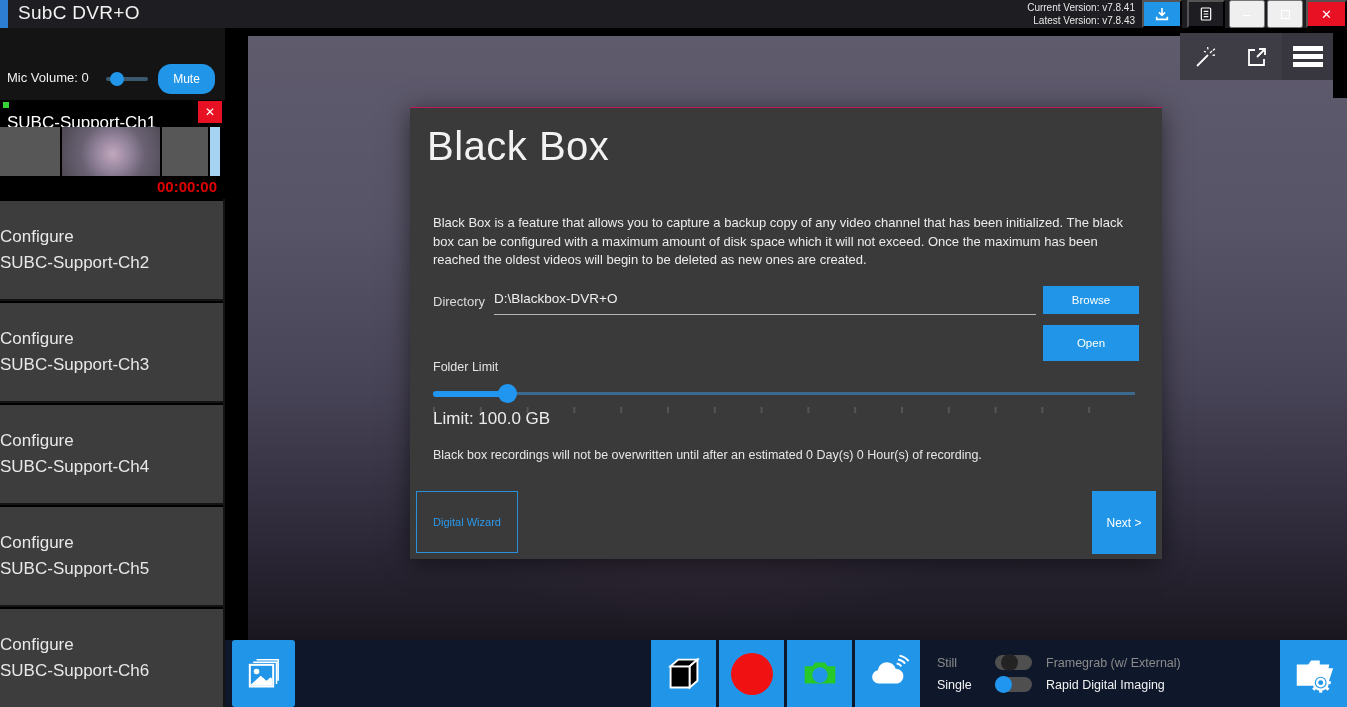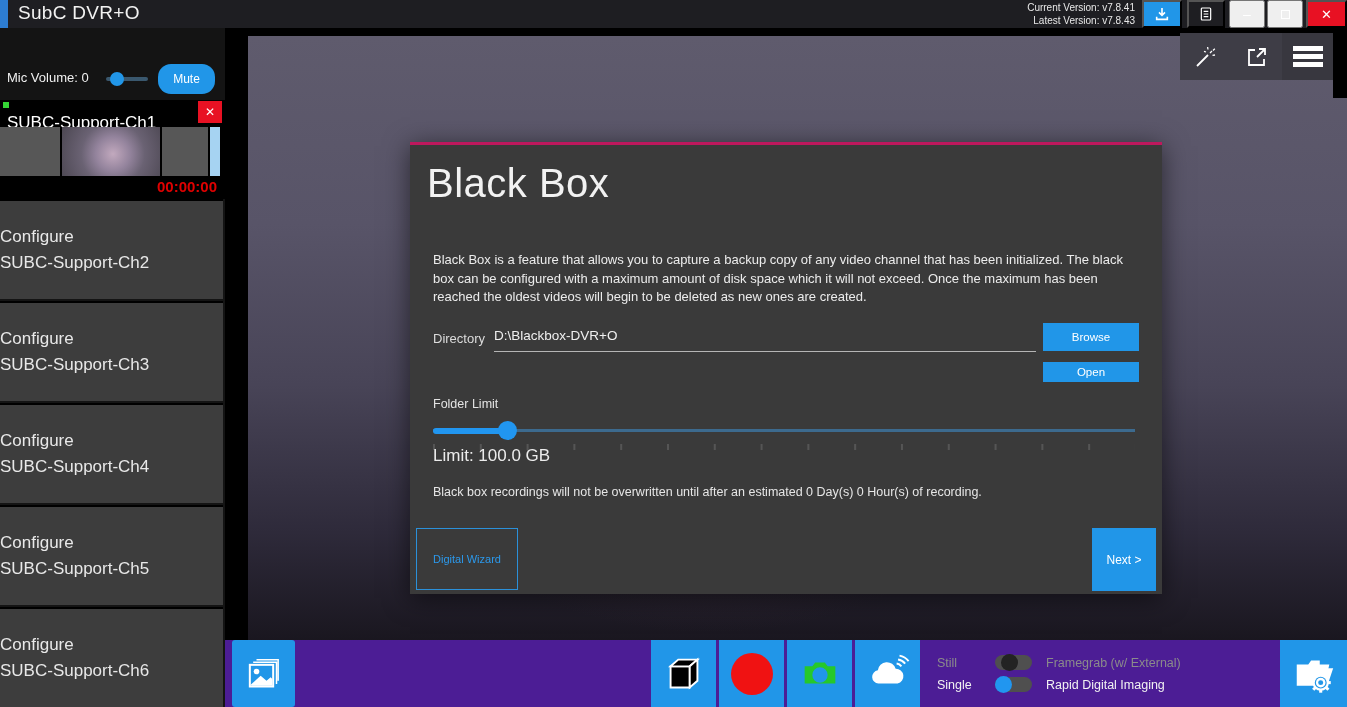--- a/index.html
+++ b/index.html
@@ -58,43 +58,43 @@
   .corner-patch { position:absolute; right:0; top:0; width:14px; height:70px; background:#000; }
 
   .top-toolbar { position:absolute; left:955px; top:5px; width:153px; height:47px; background:#3e3d46; display:flex; align-items:center; }
   .tt-btn { flex:1; height:47px; display:flex; align-items:center; justify-content:center; color:#fff; background:transparent; border:none; cursor:pointer; }
   .tt-btn.menu { background:#38373f; }
   .hamburger { width:30px; }
   .hamburger div { height:5px; background:#fff; margin:3px 0; }
 
   
   .dialog { position:absolute; left:185px; top:79px; width:752px; height:452px; background:#3a3a3a;
-      border-top:3px solid #be185d; box-shadow:0 4px 24px rgba(0,0,0,.55);margin-top:35px; }
+      border-top:1px solid #be185d; box-shadow:0 4px 24px rgba(0,0,0,.55); }
   .dlg-title { position:absolute; left:17px; top:16px; color:#f2f2f2; font-size:40px; font-weight:200; letter-spacing:.5px; }
   .dlg-desc { position:absolute; left:23px; top:106px; width:702px; color:#ececec; font-size:13px; line-height:18.5px; font-weight:300; }
   .dir-label { position:absolute; left:23px; top:186px; color:#dcdcdc; font-size:13px; }
   .dir-value { position:absolute; left:84px; top:183px; width:542px; color:#efefef; font-size:13.5px; padding-bottom:8px; border-bottom:1px solid #b5b5b5; }
   .btn-blue { background:#2196e8; color:#fff; border:none; font-size:11.5px; cursor:pointer; font-family:"Liberation Sans",sans-serif; }
   .browse-btn { position:absolute; left:633px; top:178px; width:96px; height:28px; }
-  .open-btn { position:absolute; left:633px; top:217px; width:96px; height:20px; }
+  .open-btn { position:absolute; left:633px; top:217px; width:96px; height:36px; }
   .fl-label { position:absolute; left:23px; top:252px; color:#e4e4e4; font-size:12.5px; }
   .fl-slider { position:absolute; left:23px; top:276px; width:702px; height:22px; }
   .fl-track { position:absolute; left:0; top:8px; width:100%; height:3px; background:#3c6a8e; }
   .fl-fill { position:absolute; left:0; top:6.5px; height:6px; background:#2196f0; border-radius:3px; }
   .fl-thumb { position:absolute; top:0; width:19px; height:19px; margin-left:-10px; border-radius:50%; background:#2196f0; }
   .fl-ticks { position:absolute; left:23px; top:299px; width:702px; height:6px;
       background-image:linear-gradient(90deg, #5c5c5c 0 2px, transparent 2px 100%); background-size:46.8px 6px; opacity:.8; }
   .limit-text { position:absolute; left:23px; top:301px; color:#ececec; font-size:17px; }
   .note-text { position:absolute; left:23px; top:340px; color:#e6e6e6; font-size:12.5px; font-weight:300; }
   .cancel-btn { position:absolute; left:6px; top:383px; width:102px; height:62px; background:transparent;
       border:1px solid #2b90d9; color:#2b99ec; font-size:11px; cursor:pointer; font-family:"Liberation Sans",sans-serif; }
   .next-btn { position:absolute; left:682px; top:383px; width:64px; height:63px; font-size:12px; }
 
   
-  .bottombar { position:absolute; left:225px; top:640px; width:1122px; height:67px; background:#4c1d95; }
+  .bottombar { position:absolute; left:225px; top:640px; width:1122px; height:67px; background:#0f172a; }
   .bb-btn { background:#2196e8; border:none; cursor:pointer; display:flex; align-items:center; justify-content:center; }
   .images-btn { position:absolute; left:7px; top:0; width:63px; height:67px; border-radius:3px; }
   .capture-group { position:absolute; left:426px; top:0; display:flex; gap:3px; }
   .capture-group .bb-btn { width:65px; height:67px; }
   .record-dot { width:42px; height:42px; border-radius:50%; background:#f01212; }
   .toggles { position:absolute; left:712px; top:0; height:67px; display:flex; flex-direction:column; justify-content:center; gap:7px; }
   .toggle-row { display:flex; align-items:center; font-size:12.5px; }
   .toggle-row .lbl-l { width:58px; }
   .toggle-row.dim { color:#8b8b8b; }
   .toggle-row.lit { color:#f2f2f2; }

